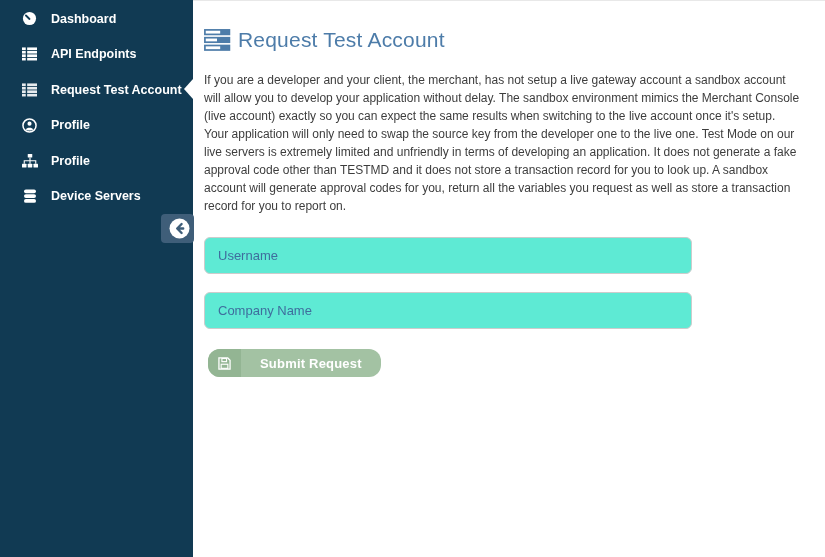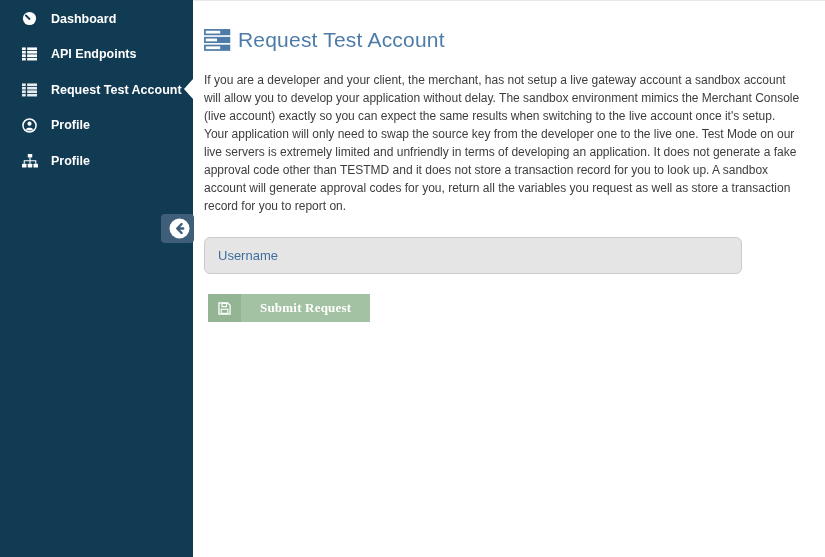--- a/index.html
+++ b/index.html
@@ -29,29 +29,29 @@
   .main { position:absolute; left:193px; top:0; width:632px; height:557px;
           padding:27px 0 0 11px; border-top:1px solid #e8e8e8; }
   .page-title-row { display:flex; align-items:center; gap:7px; }
   .page-title { color:#4d7ca9; font-size:21px; font-weight:400; letter-spacing:0.2px; }
   .title-icn { display:flex; color:#4d7ca9; }
 
   .description { width:598px; margin-top:19px; font-size:12px; line-height:18px;
                  color:#3d3d3d; }
 
   .req-form { margin-top:22px; width:590px; }
-  .field { display:block; width:538px; height:37px; border:1px solid #cccccc;
+  .field { display:block; width:488px; height:37px; border:1px solid #cccccc;
            border-radius:6px; padding:0 13px; font-size:13px; color:#3f6d9d;
-           margin-bottom:18px; outline:none; background:#e5e5e5;
+           margin-bottom:18px; outline:none; background:#5eead4;
            font-family:"Liberation Sans", sans-serif; }
   .field::placeholder { color:#3f6d9d; opacity:1; }
 
   .submit-btn { display:inline-flex; margin:2px 0 0 4px; height:28px; border:none;
-                border-radius:0; overflow:hidden; padding:0; cursor:pointer;
-                background:#a3c2a3;font-family:Liberation Serif, serif; }
+                border-radius:12px; overflow:hidden; padding:0; cursor:pointer;
+                background:#a3c2a3; }
   .submit-btn .seg-icon { width:33px; background:#93b593; display:flex;
                           align-items:center; justify-content:center; }
   .submit-btn .seg-label { padding:0 19px; display:flex; align-items:center;
                            color:#ffffff; font-weight:bold; font-size:13px;
                            letter-spacing:0.2px; }
 </style>
 </head>
 <body>
 
 <div class="app">
@@ -124,20 +124,32 @@
                 <rect x="0" y="9.8" width="4.5" height="3.6" rx="0.5"></rect>
                 <rect x="5.75" y="9.8" width="4.5" height="3.6" rx="0.5"></rect>
                 <rect x="11.5" y="9.8" width="4.5" height="3.6" rx="0.5"></rect>
               </g>
               <path d="M8 3.6 V6.8 M2.25 9.8 V6.8 H13.75 V9.8 M8 6.8 V9.8" stroke="#ffffff" fill="none" stroke-width="1.1"></path>
             </svg>
         </span>
         <span>Profile</span>
       </div>
 
+      <div class="nav-item">
+        <span class="icn">
+          <svg width="14" height="15" viewBox="0 0 14 15">
+              <g fill="#ffffff">
+                <rect x="1" y="0.4" width="12" height="3.8" rx="1.9"></rect>
+                <rect x="1" y="5.2" width="12" height="3.8" rx="1.9"></rect>
+                <rect x="1" y="10" width="12" height="3.8" rx="1.9"></rect>
+              </g>
+            </svg>
+        </span>
+        <span>Device Servers</span>
+      </div>
 
     </nav>
 
     <div class="active-marker"></div>
 
     <button class="collapse-btn">
       <span style="display:flex;">
         <svg width="21" height="21" viewBox="0 0 21 21">
             <circle cx="10.5" cy="10.5" r="10" fill="#ffffff"></circle>
             <path d="M12.6 6 L8.2 10.5 L12.6 15 M8.6 10.5 H14.2" stroke="#3f5e79" stroke-width="2.4" fill="none" stroke-linecap="round" stroke-linejoin="round"></path>
@@ -163,20 +175,21 @@
             </g>
           </svg>
       </span>
       <h1 class="page-title">Request Test Account</h1>
     </div>
 
     <p class="description">If you are a developer and your client, the merchant, has not setup a live gateway account a sandbox account will allow you to develop your application without delay. The sandbox environment mimics the Merchant Console (live account) exactly so you can expect the same results when switching to the live account once it's setup. Your application will only need to swap the source key from the developer one to the live one. Test Mode on our live servers is extremely limited and unfriendly in terms of developing an application. It does not generate a fake approval code other than TESTMD and it does not store a transaction record for you to look up. A sandbox account will generate approval codes for you, return all the variables you request as well as store a transaction record for you to report on.</p>
 
     <form class="req-form">
       <input class="field" type="text" placeholder="Username" style="">
+      <input class="field" type="text" placeholder="Company Name" style="">
 
       <button type="button" class="submit-btn">
         <span class="seg-icon">
           <svg width="13" height="13" viewBox="0 0 14 14">
               <path d="M1 1 h9.5 L13 3.5 V13 H1 Z" fill="none" stroke="#ffffff" stroke-width="1.4"></path>
               <rect x="4.2" y="1.6" width="5" height="3.4" fill="none" stroke="#ffffff" stroke-width="1.2"></rect>
               <rect x="3.4" y="7.8" width="7.2" height="4.4" fill="none" stroke="#ffffff" stroke-width="1.2"></rect>
             </svg>
         </span>
         <span class="seg-label">Submit Request</span>

